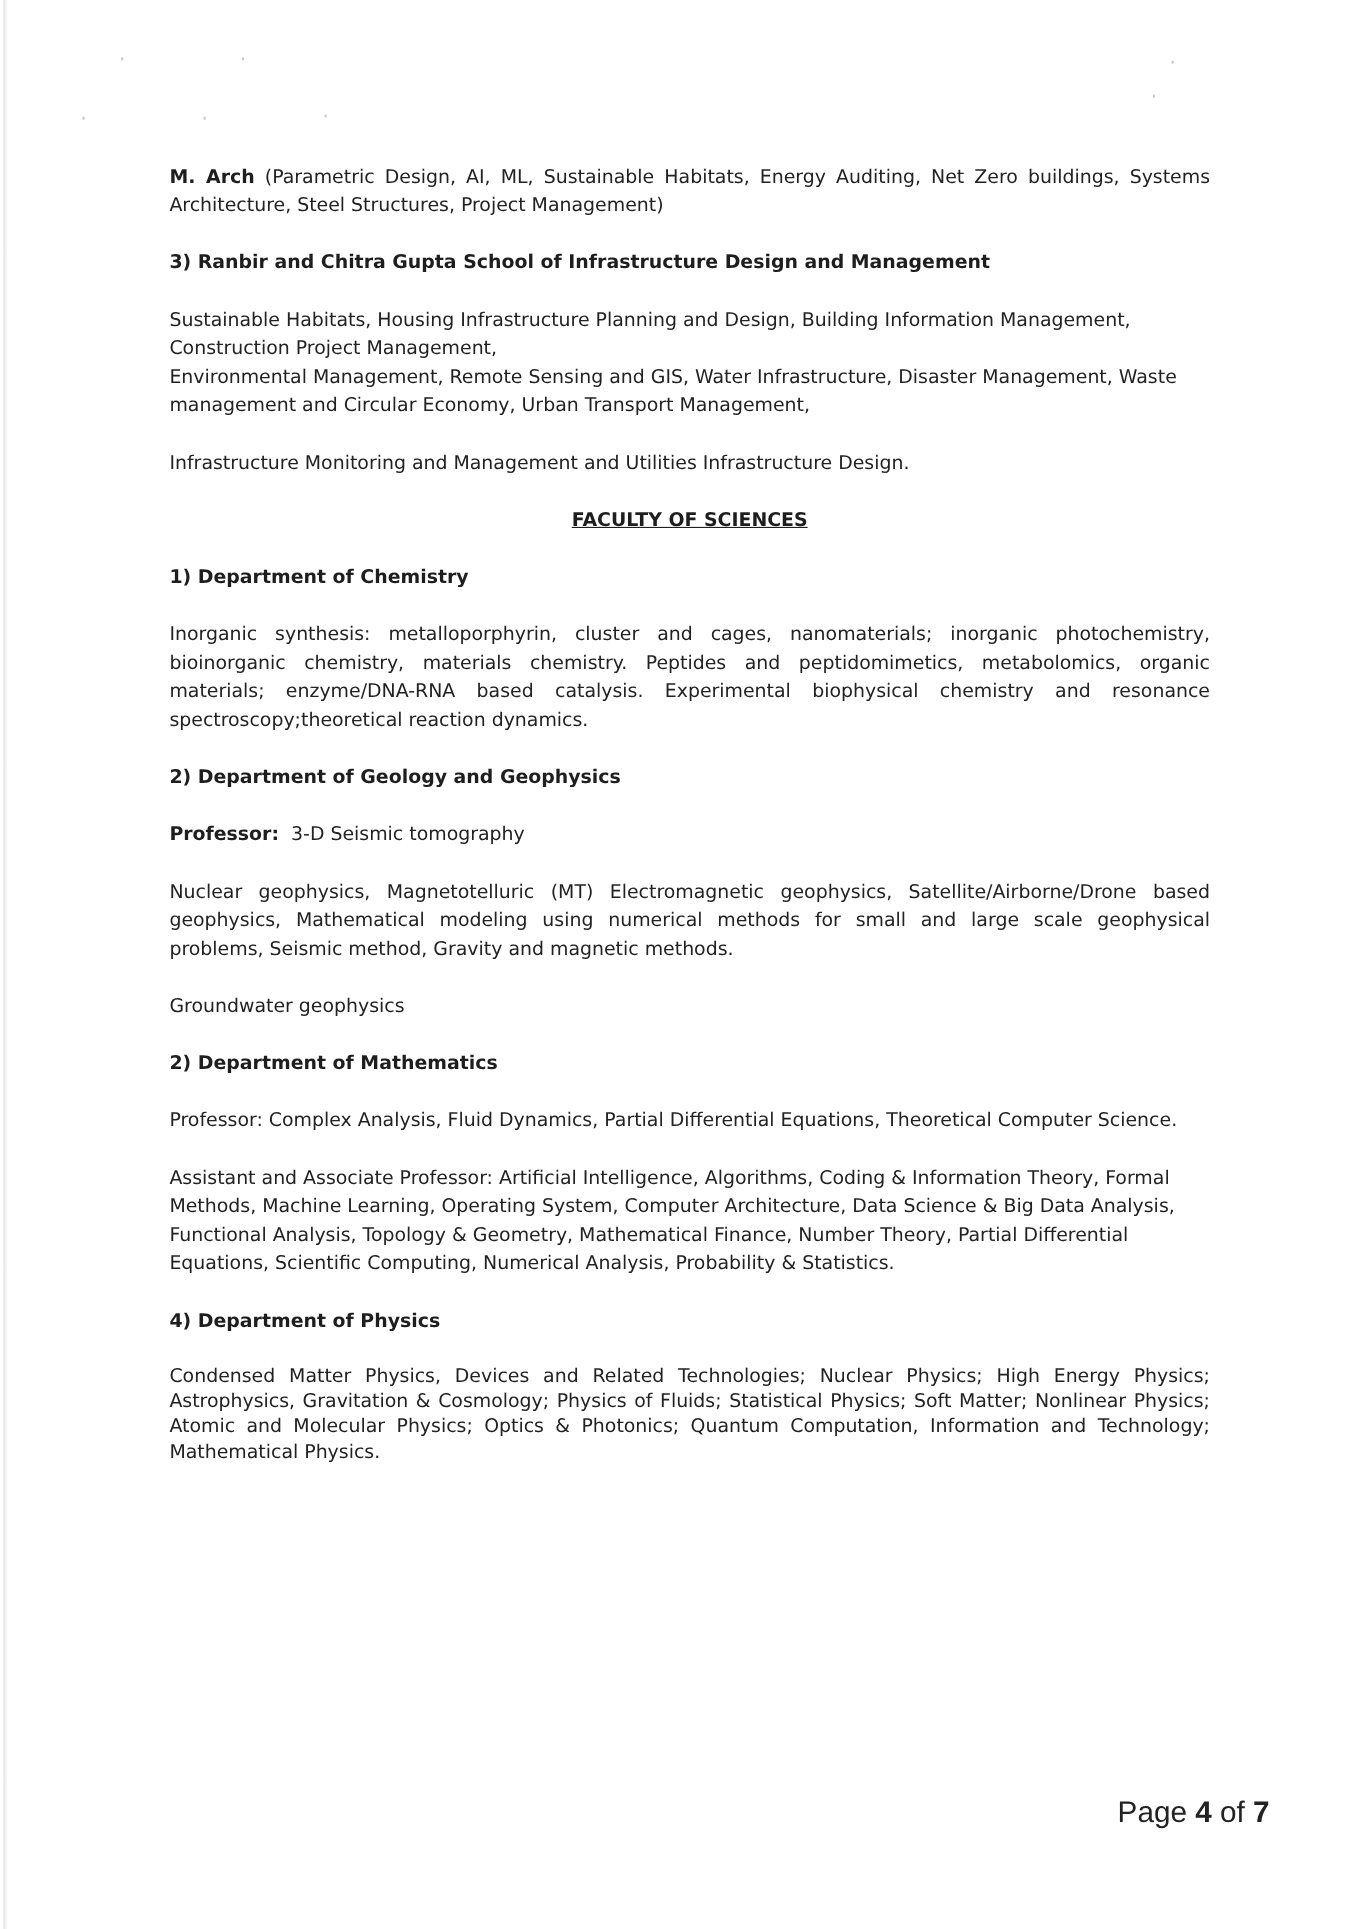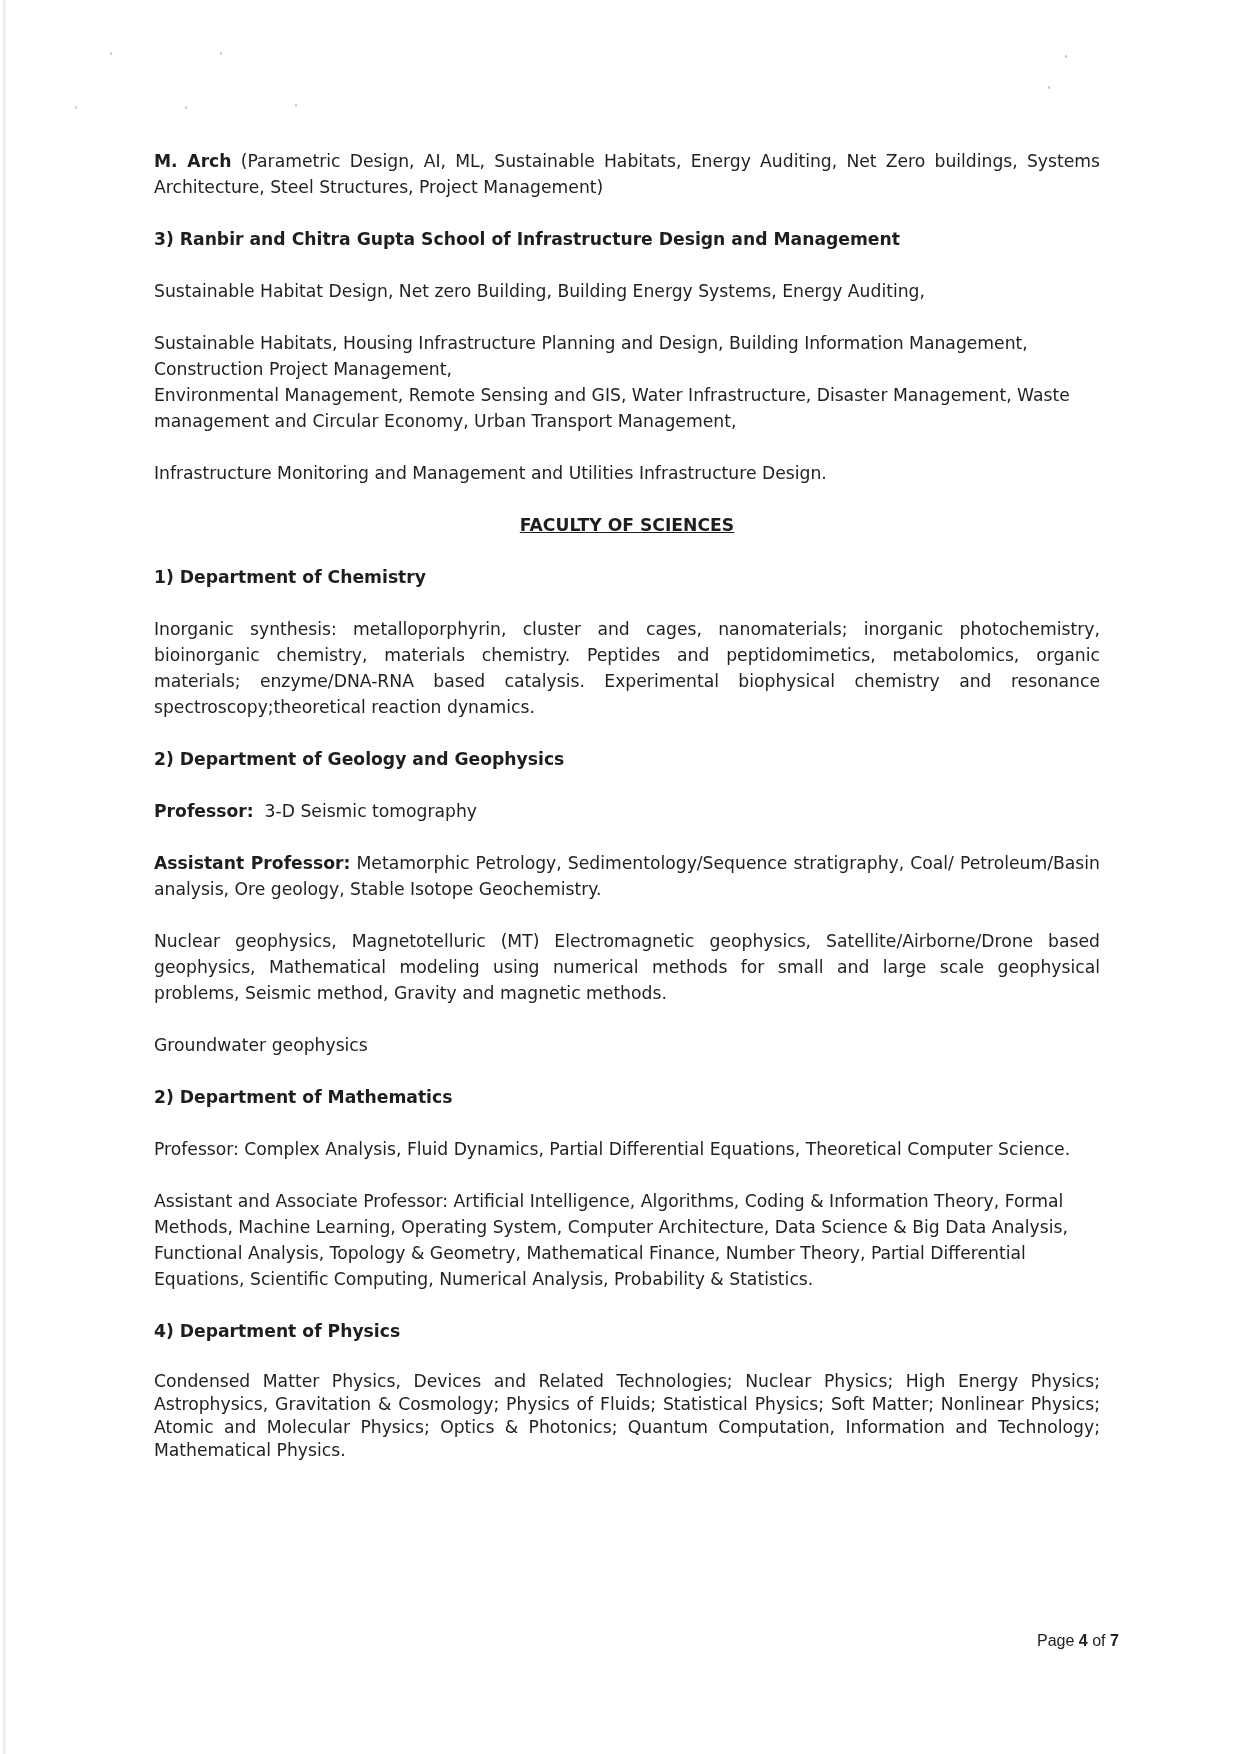--- a/index.html
+++ b/index.html
@@ -7,53 +7,51 @@
   .scan-edge { position: absolute; left: 3px; top: 0; width: 3px; height: 1754px; background: linear-gradient(to right, #e6e6e6, #f3f3f3); }
   .speck { position: absolute; width: 2px; height: 3px; background: #c8c8c8; border-radius: 1px; }
   .page { position: absolute; left: 154px; top: 148px; width: 946px;
           font-family: "DejaVu Sans", sans-serif; font-size: 17.2px; line-height: 26px; color: #222; }
   .para { margin: 0 0 26px 0; text-align: justify; }
   .para.left { text-align: left; }
   .heading { font-weight: bold; margin: 0 0 26px 0; color: #1e1e1e; }
   .faculty { font-weight: bold; text-decoration: underline; margin: 0 0 26px 0; color: #1e1e1e; text-align: center; }
   .lead { font-weight: bold; color: #1e1e1e; }
   .tight { margin-bottom: 0; }
-  .footer { position: absolute; left: 1037px; top: 1632px; font-family: "Liberation Sans", sans-serif; font-size: 16px; color: #222; }
+  .footer { position: absolute; left: 1016px; top: 1632px; font-family: "Liberation Sans", sans-serif; font-size: 27px; color: #222; }
   .footer b { font-weight: bold; }
 </style>
 </head>
 <body>
 
 <div class="scan-edge"></div>
 <div class="speck" style="left:110px;top:52px"></div>
 <div class="speck" style="left:220px;top:52px"></div>
 <div class="speck" style="left:1065px;top:55px"></div>
 <div class="speck" style="left:75px;top:106px"></div>
 <div class="speck" style="left:185px;top:106px"></div>
 <div class="speck" style="left:295px;top:104px"></div>
 <div class="speck" style="left:1048px;top:86px"></div>
 
 <div class="page">
 
   <p class="para"><span class="lead">M. Arch</span><span> (Parametric Design, AI, ML, Sustainable Habitats, Energy Auditing, Net Zero buildings, Systems Architecture, Steel Structures, Project Management)</span></p>
 
   <div class="heading">3) Ranbir and Chitra Gupta School of Infrastructure Design and Management</div>
-  <p class="para left">Sustainable Habitat Design, Net zero Building, Building Energy Systems, Energy Auditing,</p>
   <p class="para left tight">Sustainable Habitats, Housing Infrastructure Planning and Design, Building Information Management, Construction Project Management,</p>
   <p class="para left">Environmental Management, Remote Sensing and GIS, Water Infrastructure, Disaster Management, Waste management and Circular Economy, Urban Transport Management,</p>
   <p class="para left">Infrastructure Monitoring and Management and Utilities Infrastructure Design.</p>
 
   <div class="faculty">FACULTY OF SCIENCES</div>
 
   <div class="heading">1) Department of Chemistry</div>
   <p class="para">Inorganic synthesis: metalloporphyrin, cluster and cages, nanomaterials; inorganic photochemistry, bioinorganic chemistry, materials chemistry. Peptides and peptidomimetics, metabolomics, organic materials; enzyme/DNA-RNA based catalysis. Experimental biophysical chemistry and resonance spectroscopy;theoretical reaction dynamics.</p>
 
   <div class="heading">2) Department of Geology and Geophysics</div>
   <p class="para"><span class="lead">Professor:</span><span style="white-space:pre">  3-D Seismic tomography</span></p>
-  <p class="para"><span class="lead">Assistant Professor:</span><span> Metamorphic Petrology, Sedimentology/Sequence stratigraphy, Coal/ Petroleum/Basin analysis, Ore geology, Stable Isotope Geochemistry.</span></p>
   <p class="para">Nuclear geophysics, Magnetotelluric (MT) Electromagnetic geophysics, Satellite/Airborne/Drone based geophysics, Mathematical modeling using numerical methods for small and large scale geophysical problems, Seismic method, Gravity and magnetic methods.</p>
   <p class="para left">Groundwater geophysics</p>
 
   <div class="heading">2) Department of Mathematics</div>
   <p class="para left">Professor: Complex Analysis, Fluid Dynamics, Partial Differential Equations, Theoretical Computer Science.</p>
   <p class="para left">Assistant and Associate Professor: Artificial Intelligence, Algorithms, Coding &amp; Information Theory, Formal Methods, Machine Learning, Operating System, Computer Architecture, Data Science &amp; Big Data Analysis, Functional Analysis, Topology &amp; Geometry, Mathematical Finance, Number Theory, Partial Differential Equations, Scientific Computing, Numerical Analysis, Probability &amp; Statistics.</p>
 
   <div class="heading">4) Department of Physics</div>
   <p class="para" style="line-height:23px">Condensed Matter Physics, Devices and Related Technologies; Nuclear Physics; High Energy Physics; Astrophysics, Gravitation &amp; Cosmology; Physics of Fluids; Statistical Physics; Soft Matter; Nonlinear Physics; Atomic and Molecular Physics; Optics &amp; Photonics; Quantum Computation, Information and Technology; Mathematical Physics.</p>
 

